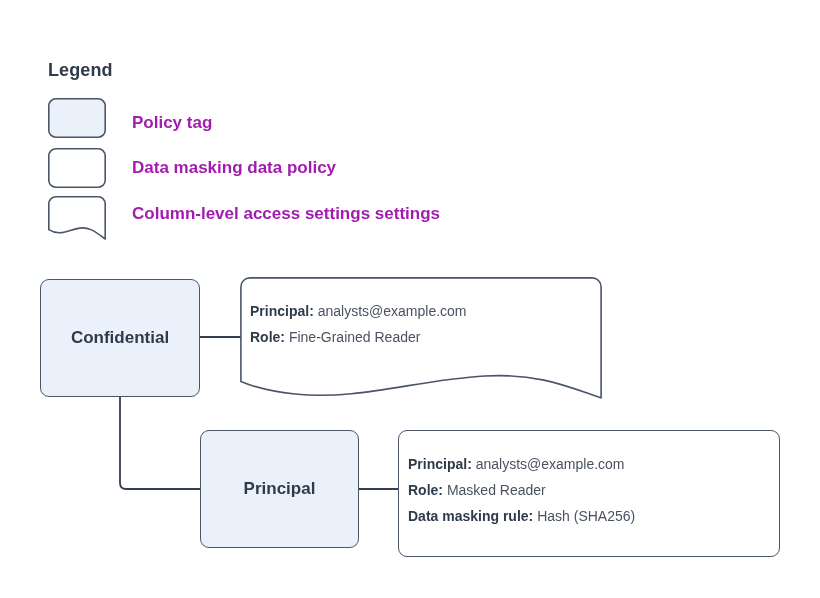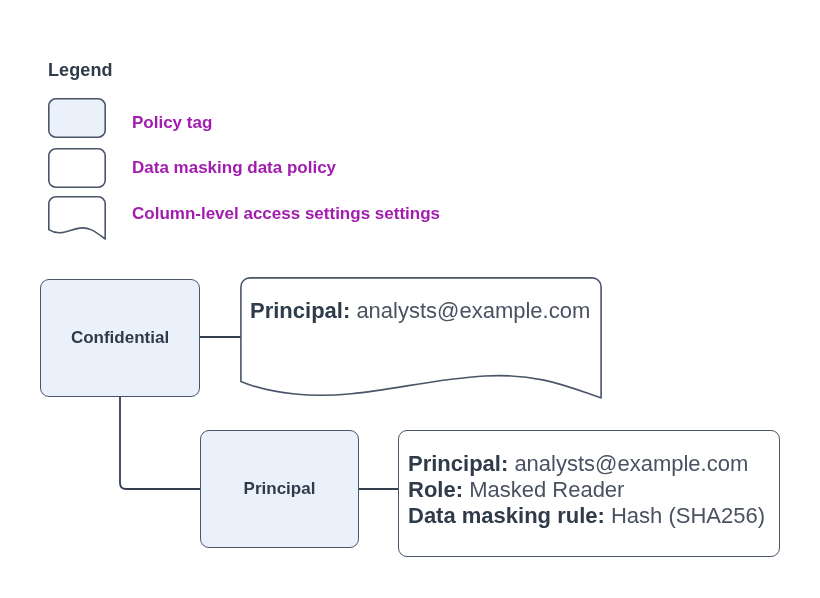--- a/index.html
+++ b/index.html
@@ -96,21 +96,21 @@
     height: 118px;
   }
 
   .callout {
     position: absolute;
     box-sizing: border-box;
   }
 
   .callout-text {
     position: absolute;
-    font-size: 22px;
+    font-size: 14px;
     line-height: 26px;
     color: #4a5160;
     white-space: nowrap;
   }
   .callout-text b {
     color: #2f3b4a;
     font-weight: bold;
   }
 
   
@@ -211,20 +211,21 @@
                L 352.1 0.9
                A 9 9 0 0 1 361.1 9.9
                L 361.1 121.0
                C 330 110.5, 300 96.0, 245 99.0
                C 175 103.0, 120 123.5, 55 117.0
                C 33 114.8, 14 110.0, 0.9 104.5
                Z" fill="#ffffff" stroke="#4a5568" stroke-width="1.6" stroke-linejoin="round"></path>
     </svg>
     <div class="callout-text">
       <div><b>Principal:</b> <span>analysts@example.com</span></div>
+      <div><b>Role:</b> <span>Fine-Grained Reader</span></div>
     </div>
   </div>
 
   <div class="callout" id="callout-financial">
     <div class="callout-text">
       <div><b>Principal:</b> <span>analysts@example.com</span></div>
       <div><b>Role:</b> <span>Masked Reader</span></div>
       <div><b>Data masking rule:</b> <span>Hash (SHA256)</span></div>
     </div>
   </div>

